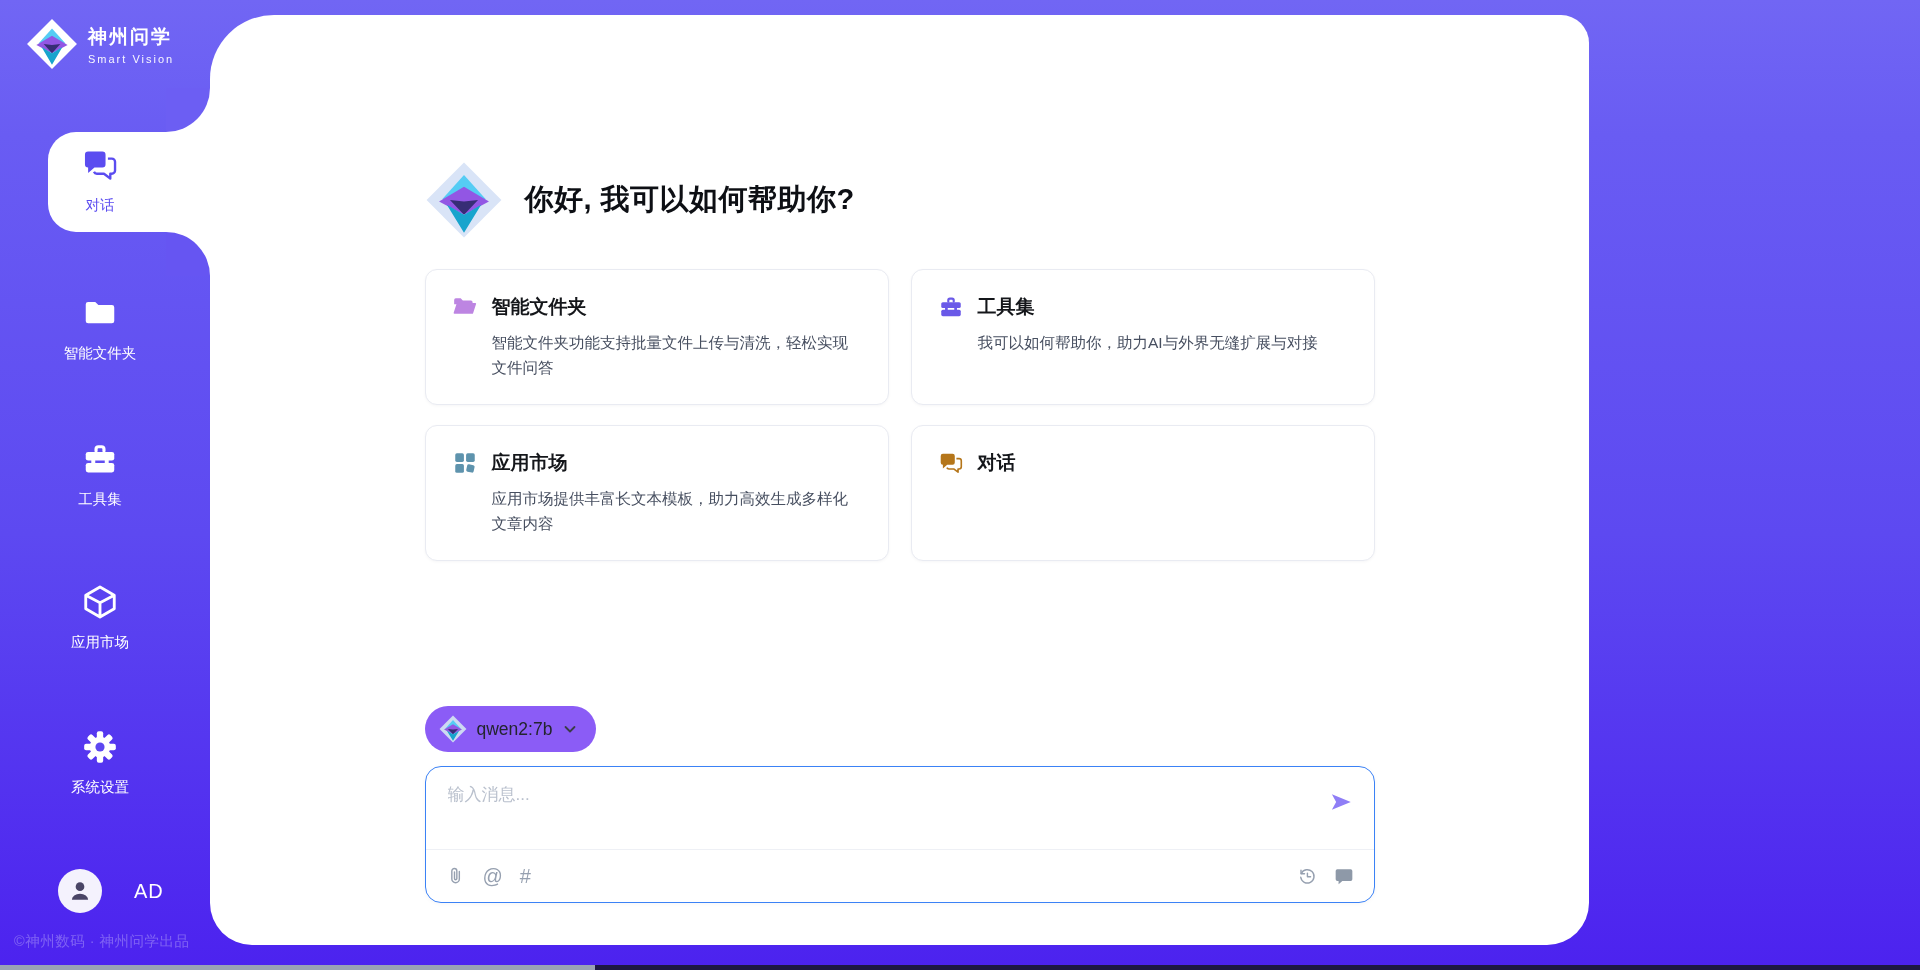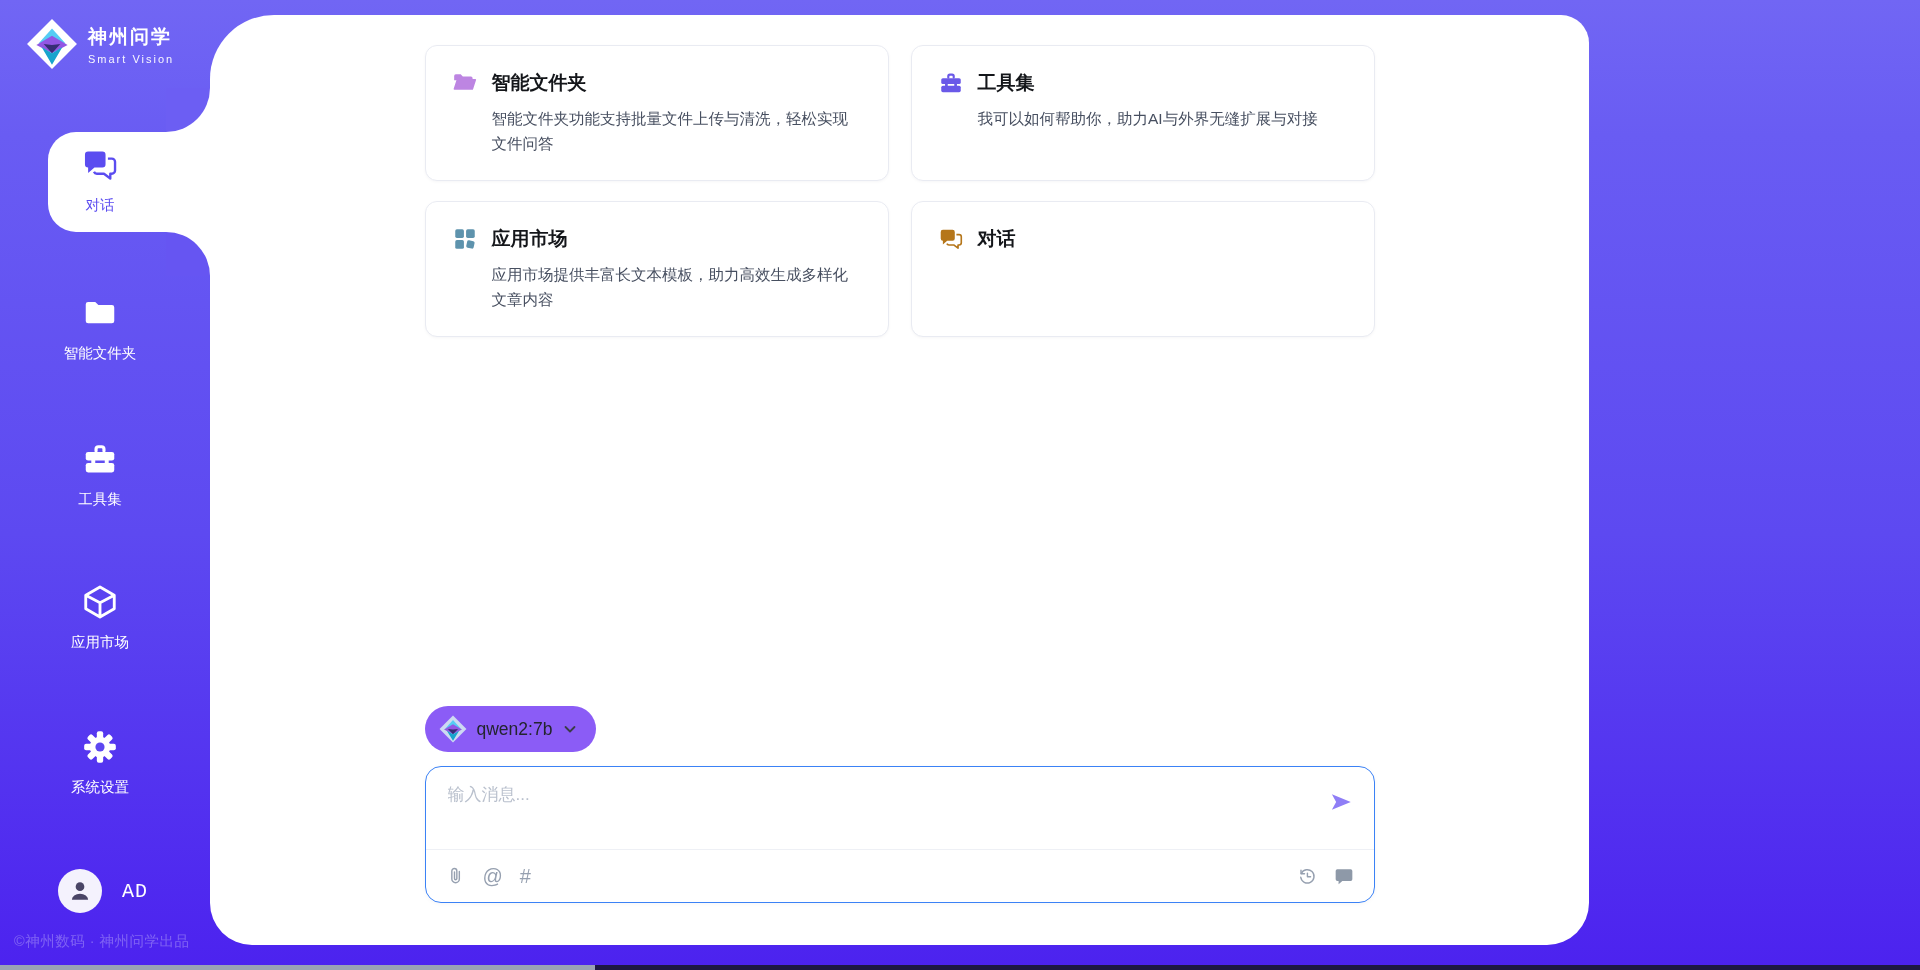--- a/index.html
+++ b/index.html
@@ -30,21 +30,21 @@
     align-items:center; gap:12px; cursor:pointer; z-index:2; }
   .nav-item svg { width:38px; height:38px; }
   .nav-label { font-size:14.5px; color:#fff; }
   .nav-item.active .nav-label { color:#5b4cf0; font-weight:500; }
   .nav-chat   { top:146px; }
   .nav-folder { top:294px; }
   .nav-tools  { top:440px; }
   .nav-apps   { top:583px; }
   .nav-gear   { top:728px; }
 
-  .user-row { position:absolute; left:58px; bottom:52px; display:flex; align-items:center; gap:20px;font-family:Liberation Mono, monospace; }
+  .user-row { position:absolute; left:58px; bottom:52px; display:flex; align-items:center; gap:32px; }
   .avatar { width:44px; height:44px; border-radius:50%; background:#f4f2fd; display:flex;
     align-items:center; justify-content:center; }
   .avatar svg { width:26px; height:26px; }
   .user-name { color:#fff; font-size:20px; font-weight:500; letter-spacing:1px; }
 
   .side-footer { position:absolute; left:14px; bottom:14px; font-size:14.5px;
     color:rgba(255,255,255,.28); letter-spacing:.5px; white-space:nowrap; }
 
   
   .panel { flex:1; margin:15px 15px 20px 0; background:#fff;
@@ -175,20 +175,30 @@
       </div>
       <span class="user-name">AD</span>
     </div>
 
     <div class="side-footer">©神州数码 · 神州问学出品</div>
   </aside>
 
   <main class="panel">
     <div class="content">
 
+      <div class="greeting">
+        <svg viewBox="0 0 100 100">
+          <polygon points="50,2 98,50 50,98 2,50" fill="#d9e4f7"></polygon>
+          <polygon points="50,18 78,49 22,49" fill="#55ccf4"></polygon>
+          <polygon points="50,33 82,52 50,69 18,52" fill="#9256e4"></polygon>
+          <polygon points="50,52 68,50 50,69 32,50" fill="#372d75"></polygon>
+          <polygon points="50,69 72,56 50,92 28,56" fill="#17a4cd"></polygon>
+        </svg>
+        <h1 class="greeting-text">你好, 我可以如何帮助你?</h1>
+      </div>
 
       <div class="cards">
 
         <div class="card">
           <div class="card-head">
             <svg viewBox="0 0 48 48">
               <path fill="#bd85e2" d="M4 11 a3 3 0 0 1 3-3 h9 l4 4 h15 a3 3 0 0 1 3 3 v4 H4 z"></path>
               <path fill="#bd85e2" stroke="#bd85e2" stroke-width="3" stroke-linejoin="round" d="M10 18 h33 l-5.5 17 H4.5 z"></path>
             </svg>
             <span class="card-title">智能文件夹</span>

